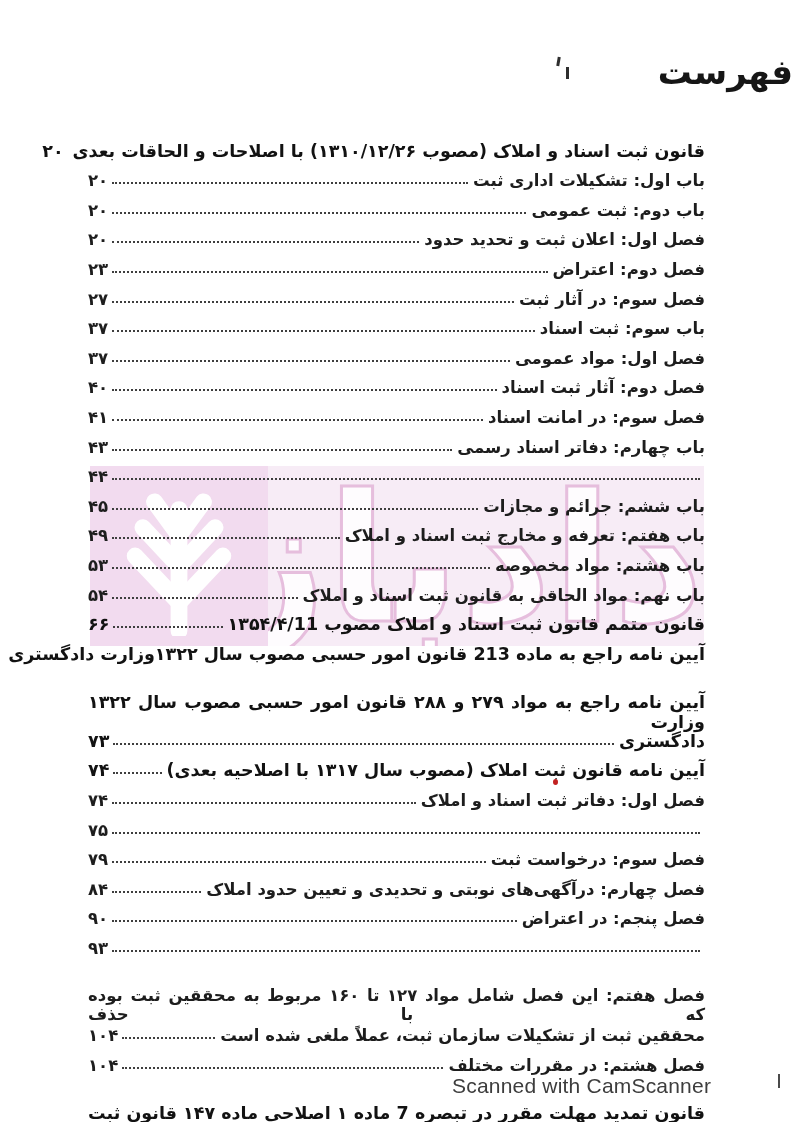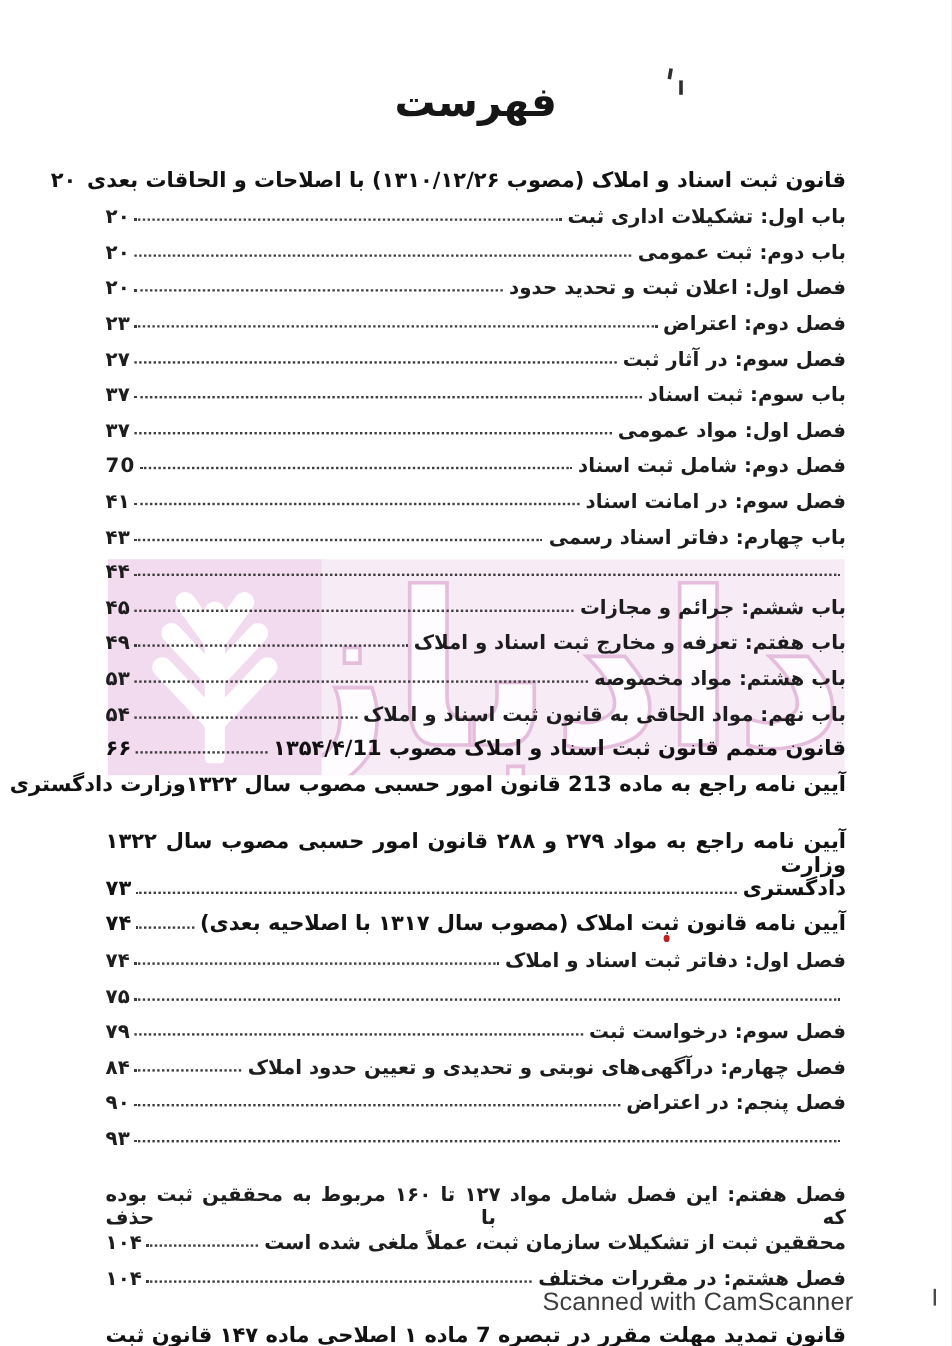--- a/index.html
+++ b/index.html
@@ -6,22 +6,22 @@
   .sheet{
     position:relative;
     width:793px;height:1122px;
     background:#ffffff;
     overflow:hidden;
     font-family:"DejaVu Sans", sans-serif;
     margin:0 auto;
   }
   
   .doc-title{
-    position:absolute;top:66px;left:0;width:100%;
-    text-align:center;
+    position:absolute;top:52px;left:0;width:100%;
+    text-align:right;
     font-size:34px;font-weight:bold;color:#161616;
     direction:rtl;
     z-index:3;
   }
   
   .toc{
     position:absolute;top:131px;right:88px;left:88px;
     z-index:2;
     direction:rtl;
   }
@@ -156,23 +156,23 @@
       <span class="text">باب سوم: ثبت اسناد</span>
       <span class="leader"></span>
       <span class="pagenum">۳۷</span>
     </div>
       <div class="toc-row">
       <span class="text">فصل اول: مواد عمومی</span>
       <span class="leader"></span>
       <span class="pagenum">۳۷</span>
     </div>
       <div class="toc-row">
-      <span class="text">فصل دوم: شامل ثبت اسناد</span>
-      <span class="leader"></span>
-      <span class="pagenum">70</span>
+      <span class="text">فصل دوم: آثار ثبت اسناد</span>
+      <span class="leader"></span>
+      <span class="pagenum">۴۰</span>
     </div>
       <div class="toc-row">
       <span class="text">فصل سوم: در امانت اسناد</span>
       <span class="leader"></span>
       <span class="pagenum">۴۱</span>
     </div>
       <div class="toc-row">
       <span class="text">باب چهارم: دفاتر اسناد رسمی</span>
       <span class="leader"></span>
       <span class="pagenum">۴۳</span>

